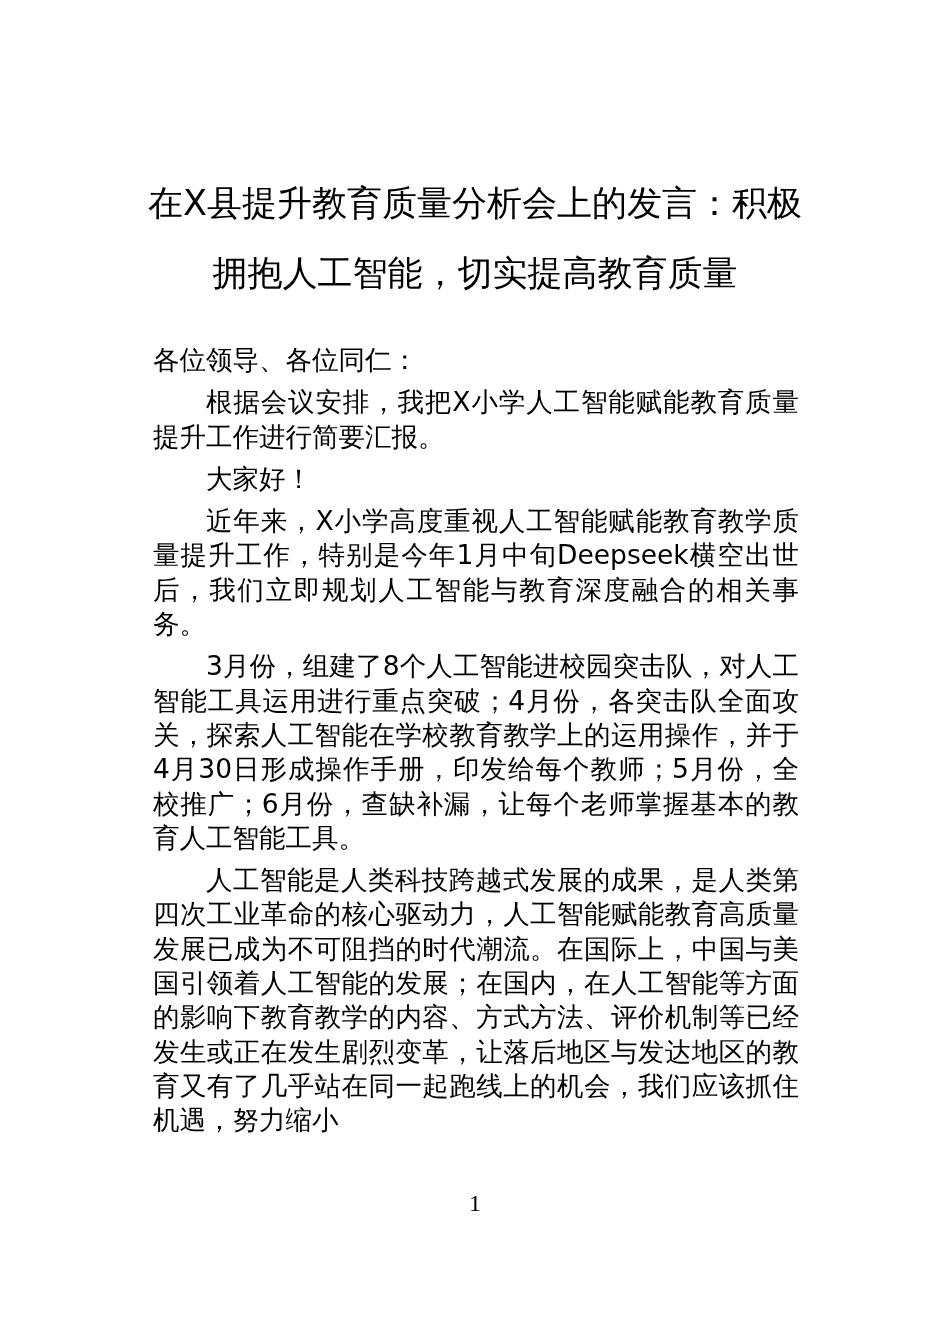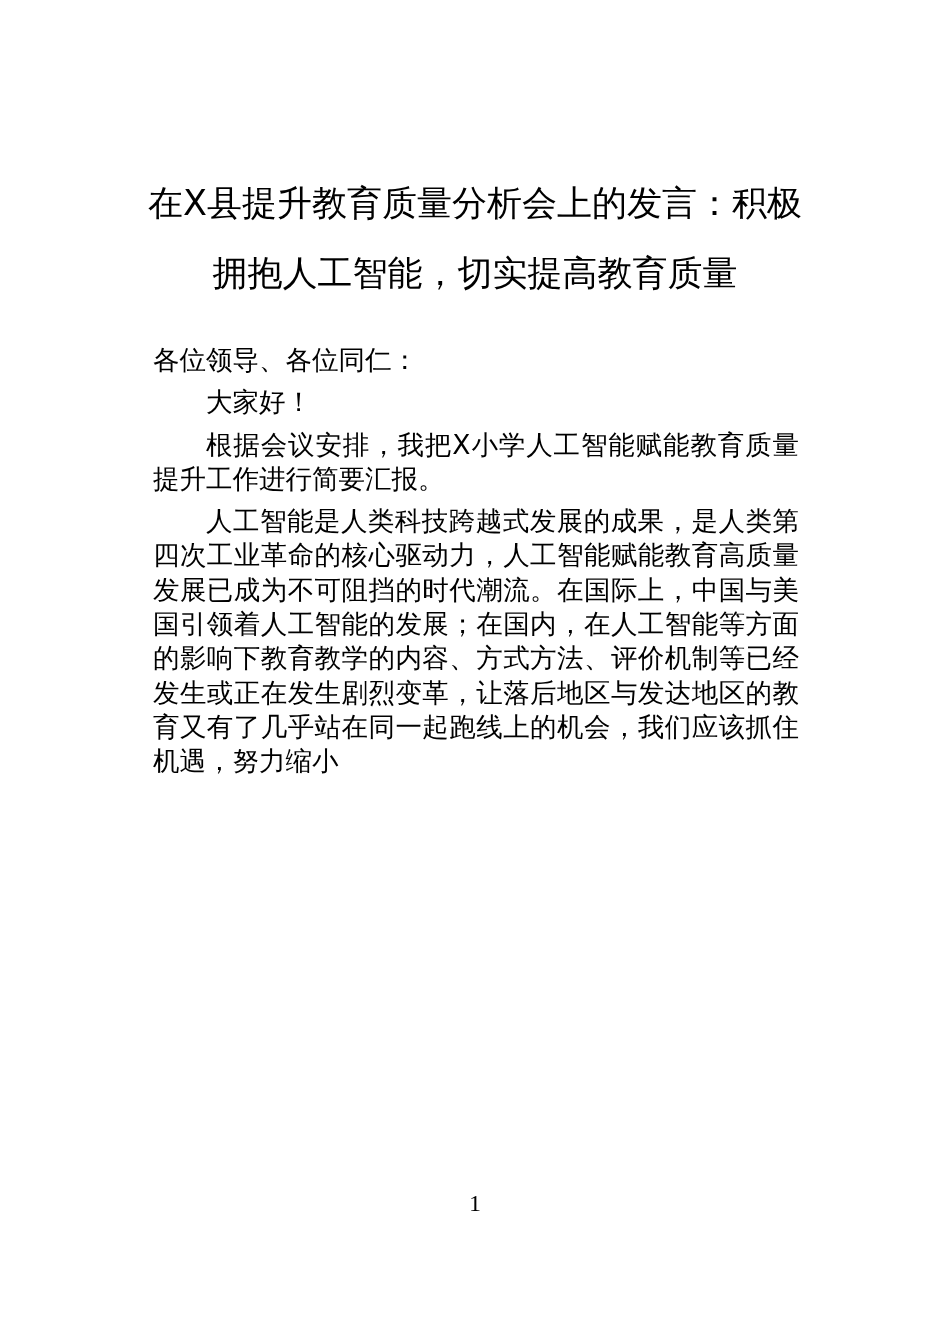--- a/index.html
+++ b/index.html
@@ -66,20 +66,22 @@
   </style>
 </head>
 <body>
 
 <div class="page">
 
   <h1 class="title">在X县提升教育质量分析会上的发言：积极拥抱人工智能，切实提高教育质量</h1>
 
   <div class="body-text">
     <p class="salutation">各位领导、各位同仁：</p>
+    <p class="indent">根据会议安排，我把X小学人工智能赋能教育质量提升工作进行简要汇报。</p>
     <p class="indent">大家好！</p>
-    <p class="indent">根据会议安排，我把X小学人工智能赋能教育质量提升工作进行简要汇报。</p>
+    <p class="indent">近年来，X小学高度重视人工智能赋能教育教学质量提升工作，特别是今年1月中旬Deepseek横空出世后，我们立即规划人工智能与教育深度融合的相关事务。</p>
+    <p class="indent">3月份，组建了8个人工智能进校园突击队，对人工智能工具运用进行重点突破；4月份，各突击队全面攻关，探索人工智能在学校教育教学上的运用操作，并于4月30日形成操作手册，印发给每个教师；5月份，全校推广；6月份，查缺补漏，让每个老师掌握基本的教育人工智能工具。</p>
     <p class="indent">人工智能是人类科技跨越式发展的成果，是人类第四次工业革命的核心驱动力，人工智能赋能教育高质量发展已成为不可阻挡的时代潮流。在国际上，中国与美国引领着人工智能的发展；在国内，在人工智能等方面的影响下教育教学的内容、方式方法、评价机制等已经发生或正在发生剧烈变革，让落后地区与发达地区的教育又有了几乎站在同一起跑线上的机会，我们应该抓住机遇，努力缩小</p>
   </div>
 
   <div class="page-number">1</div>
 
 </div>
 
 </body></html>

